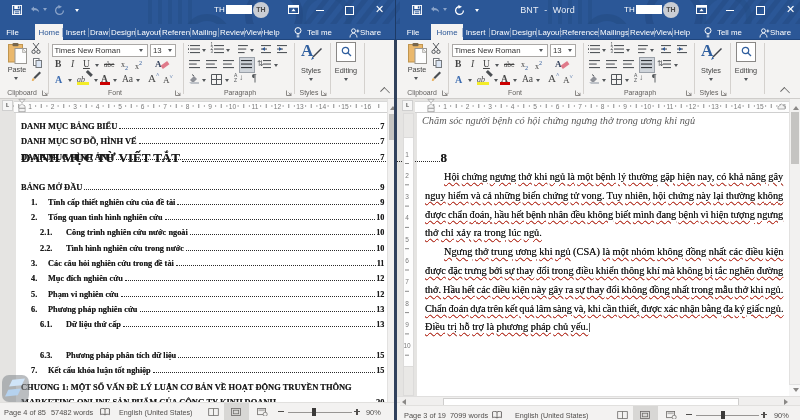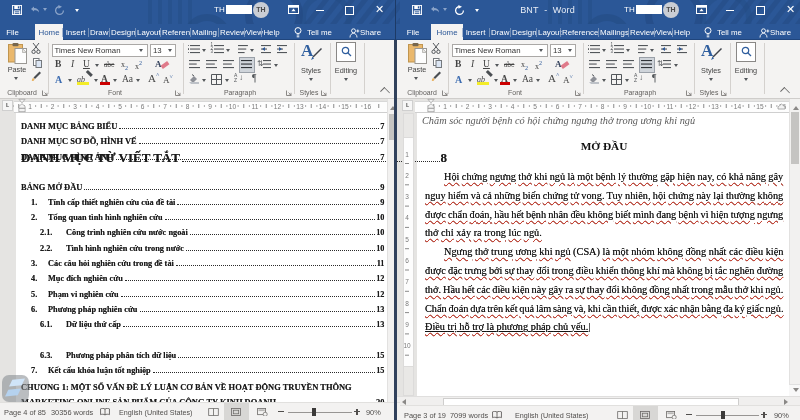--- a/index.html
+++ b/index.html
@@ -784,42 +784,41 @@
       <text x="5" y="173.3" font-family="Liberation Sans" font-size="6.5" fill="#7a7a7a" text-anchor="middle">7</text>
       <rect x="3" y="179.8" width="4" height="1" fill="#8a8a8a"></rect>
       <text x="5" y="194.60000000000002" font-family="Liberation Sans" font-size="6.5" fill="#7a7a7a" text-anchor="middle">8</text>
       <rect x="3" y="201.10000000000002" width="4" height="1" fill="#8a8a8a"></rect>
       <text x="5" y="215.90000000000003" font-family="Liberation Sans" font-size="6.5" fill="#7a7a7a" text-anchor="middle">9</text>
       <rect x="3" y="222.40000000000003" width="4" height="1" fill="#8a8a8a"></rect>
       <text x="5" y="237.20000000000005" font-family="Liberation Sans" font-size="6.5" fill="#7a7a7a" text-anchor="middle">10</text>
       <rect x="3" y="243.70000000000005" width="4" height="1" fill="#8a8a8a"></rect>
     </svg>
 <div style="position:absolute;left:422px;top:114.5px;font:italic 10.3px 'Liberation Serif',serif;color:#5a5a5a">Chăm sóc người bệnh có hội chứng ngưng thở trong ương khi ngủ</div>
-<div style="position:absolute;left:425px;top:139.5px;width:358px;text-align:center;font:bold 11.3px 'Liberation Serif',serif;color:#111">MỞ ĐẦU</div>
 <div class="bl" style="left:425px;top:171.6px;padding-left:19px;word-spacing:-0.22px;"><span class="sp">Hội</span> <span class="sp">chứng</span> <span class="sp">ngưng</span> <span class="sp">thở</span> <span class="sp">khi</span> <span class="sp">ngủ</span> <span class="sp">là</span> <span class="sp">một</span> <span class="sp">bệnh</span> <span class="sp">lý</span> <span class="sp">thường</span> <span class="sp">gặp</span> <span class="sp">hiện</span> <span class="sp">nay,</span> <span class="sp">có</span> <span class="sp">khả</span> <span class="sp">năng</span> <span class="sp">gây</span></div>
 <div class="bl" style="left:425px;top:191.1px;word-spacing:-0.3px;"><span class="sp">nguy</span> <span class="sp">hiểm</span> <span class="sp">và</span> <span class="sp">cả</span> <span class="sp">những</span> <span class="sp">biến</span> <span class="sp">chứng</span> <span class="sp">tử</span> <span class="sp">vong.</span> <span class="sp">Tuy</span> <span class="sp">nhiên,</span> <span class="sp">hội</span> <span class="sp">chứng</span> <span class="sp">này</span> <span class="sp">lại</span> <span class="sp">thường</span> <span class="sp">không</span></div>
 <div class="bl" style="left:425px;top:209.6px;word-spacing:-0.42px;"><span class="sp">được</span> <span class="sp">chẩn</span> <span class="sp">đoán,</span> <span class="sp">hầu</span> <span class="sp">hết</span> <span class="sp">bệnh</span> <span class="sp">nhân</span> <span class="sp">đều</span> <span class="sp">không</span> <span class="sp">biết</span> <span class="sp">mình</span> <span class="sp">đang</span> <span class="sp">bệnh</span> <span class="sp">vì</span> <span class="sp">hiện</span> <span class="sp">tượng</span> <span class="sp">ngưng</span></div>
 <div class="bl" style="left:425px;top:227.6px;"><span class="sp">thở</span> <span class="sp">chỉ</span> <span class="sp">xảy</span> <span class="sp">ra</span> <span class="sp">trong</span> <span class="sp">lúc</span> <span class="sp">ngủ.</span></div>
 <div class="bl" style="left:425px;top:246.6px;padding-left:19px;word-spacing:-0.01px;"><span class="sp">Ngưng</span> <span class="sp">thở</span> <span class="sp">trung</span> <span class="sp">ương</span> <span class="sp">khi</span> <span class="sp">ngủ</span> (CSA) <span class="sp">là</span> <span class="sp">một</span> <span class="sp">nhóm</span> <span class="sp">không</span> <span class="sp">đồng</span> <span class="sp">nhất</span> <span class="sp">các</span> <span class="sp">điều</span> <span class="sp">kiện</span></div>
 <div class="bl" style="left:425px;top:266.1px;word-spacing:-0.34px;"><span class="sp">được</span> <span class="sp">đặc</span> <span class="sp">trưng</span> <span class="sp">bởi</span> <span class="sp">sự</span> <span class="sp">thay</span> <span class="sp">đổi</span> <span class="sp">trong</span> <span class="sp">điều</span> <span class="sp">khiển</span> <span class="sp">thông</span> <span class="sp">khí</span> <span class="sp">mà</span> <span class="sp">không</span> <span class="sp">bị</span> <span class="sp">tắc</span> <span class="sp">nghẽn</span> <span class="sp">đường</span></div>
 <div class="bl" style="left:425px;top:285.1px;word-spacing:-0.64px;"><span class="sp">thở.</span> <span class="sp">Hầu</span> <span class="sp">hết</span> <span class="sp">các</span> <span class="sp">điều</span> <span class="sp">kiện</span> <span class="sp">này</span> <span class="sp">gây</span> <span class="sp">ra</span> <span class="sp">sự</span> <span class="sp">thay</span> <span class="sp">đổi</span> <span class="sp">không</span> <span class="sp">đồng</span> <span class="sp">nhất</span> <span class="sp">trong</span> <span class="sp">mẫu</span> <span class="sp">thở</span> <span class="sp">khi</span> <span class="sp">ngủ.</span></div>
 <div class="bl" style="left:425px;top:303.6px;word-spacing:-0.87px;"><span class="sp">Chẩn</span> <span class="sp">đoán</span> <span class="sp">dựa</span> <span class="sp">trên</span> <span class="sp">kết</span> <span class="sp">quả</span> <span class="sp">lâm</span> <span class="sp">sàng</span> <span class="sp">và,</span> <span class="sp">khi</span> <span class="sp">cần</span> <span class="sp">thiết,</span> <span class="sp">được</span> <span class="sp">xác</span> <span class="sp">nhận</span> <span class="sp">bằng</span> <span class="sp">đa</span> <span class="sp">ký</span> <span class="sp">giấc</span> <span class="sp">ngủ.</span></div>
-<div class="bl" style="left:425px;top:322.1px;text-decoration:underline;"><span class="sp">Điều</span> <span class="sp">trị</span> <span class="sp">hỗ</span> <span class="sp">trợ</span> <span class="sp">là</span> <span class="sp">phương</span> <span class="sp">pháp</span> <span class="sp">chủ</span> <span class="sp">yếu.</span><span style="font-weight:400">|</span></div>
+<div class="bl" style="left:425px;top:322.1px;"><span class="sp">Điều</span> <span class="sp">trị</span> <span class="sp">hỗ</span> <span class="sp">trợ</span> <span class="sp">là</span> <span class="sp">phương</span> <span class="sp">pháp</span> <span class="sp">chủ</span> <span class="sp">yếu.</span><span style="font-weight:400">|</span></div>
 <div style="position:absolute;left:789px;top:99px;width:11px;height:297px;background:#f2f1f0;border-left:1px solid #e2e1e0"></div>
 <div style="position:absolute;left:792.5px;top:103px;width:0;height:0;border:3px solid transparent;border-bottom:4px solid #8a8886"></div>
 <div style="position:absolute;left:790.5px;top:112px;width:8px;height:52px;background:#c5c4c2"></div>
 <div style="position:absolute;left:789px;top:384px;width:11px;height:12px;background:#f8f8f8;border-top:1px solid #e0e0e0"></div>
 <div style="position:absolute;left:792.5px;top:388px;width:0;height:0;border:3px solid transparent;border-top:4px solid #8a8886"></div>
 <div style="position:absolute;left:396px;top:396px;width:404px;height:10px;background:#f0efee;border-top:1px solid #e0dfde"></div>
 <div style="position:absolute;left:399px;top:398.5px;width:0;height:0;border:3px solid transparent;border-right:4px solid #8a8886"></div>
 <div style="position:absolute;left:443px;top:397.5px;width:294px;height:8px;background:#fff;border:1px solid #cfcecd"></div>
 <div style="position:absolute;left:784px;top:398.5px;width:0;height:0;border:3px solid transparent;border-left:4px solid #8a8886"></div>
 <div style="position:absolute;left:0px;top:402px;width:400px;height:18px;background:#f3f2f1;border-top:1px solid #e1e0de"></div>
     <div style="position:absolute;left:4px;top:408px;font:7.4px 'Liberation Sans',sans-serif;color:#504e4c">Page 4 of 85</div>
-    <div style="position:absolute;left:51px;top:408px;font:7.4px 'Liberation Sans',sans-serif;color:#504e4c">30356 words</div>
+    <div style="position:absolute;left:51px;top:408px;font:7.4px 'Liberation Sans',sans-serif;color:#504e4c">57482 words</div>
     <svg style="position:absolute;left:100px;top:408px" width="10" height="8" viewBox="0 0 11 9">
       <path d="M0.5 1 C2 0.2 4 0.2 5.5 1.2 C7 0.2 9 0.2 10.5 1 L10.5 7.5 C9 6.8 7 6.8 5.5 7.8 C4 6.8 2 6.8 0.5 7.5 Z" fill="none" stroke="#504e4c" stroke-width="0.9"></path>
       <path d="M5.5 1.2 L5.5 7.8" stroke="#504e4c" stroke-width="0.9"></path>
     </svg>
     <div style="position:absolute;left:119px;top:408px;font:7.2px 'Liberation Sans',sans-serif;color:#504e4c">English (United States)</div>
     <div style="position:absolute;left:224px;top:403px;width:25px;height:17px;background:#d8d7d5"></div>
     <svg style="position:absolute;left:208px;top:408px" width="11" height="8" viewBox="0 0 12 9">
       <path d="M0.5 0.5 H11.5 V8.5 H0.5 Z M6 0.5 V8.5" fill="none" stroke="#6a6866" stroke-width="0.9"></path>
     </svg>
     <svg style="position:absolute;left:231px;top:408px" width="10" height="8" viewBox="0 0 11 9">

